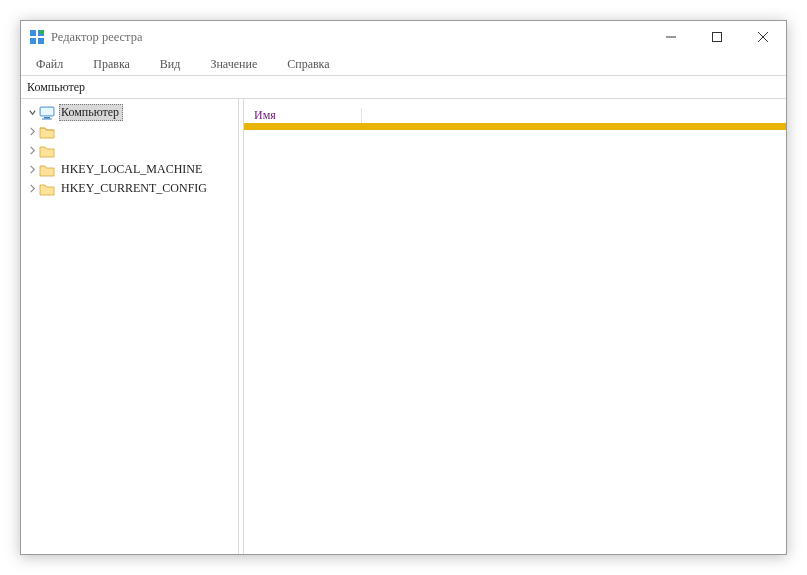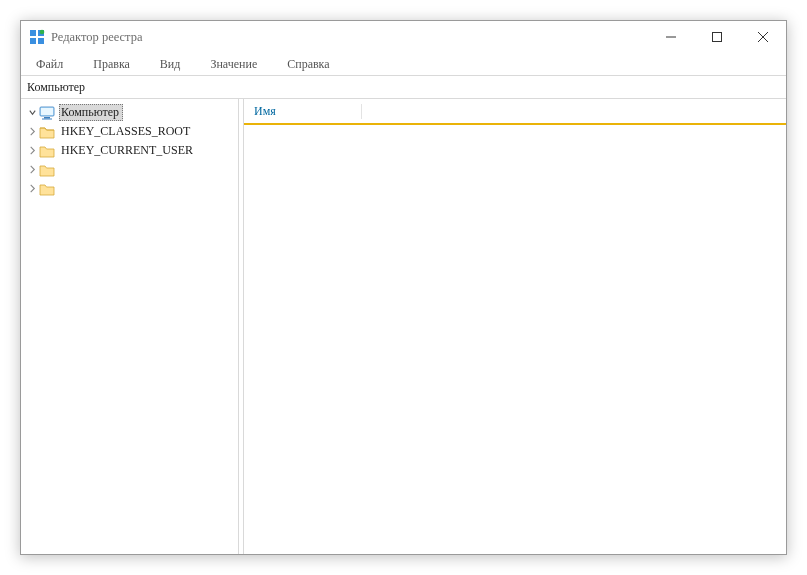--- a/index.html
+++ b/index.html
@@ -94,23 +94,23 @@
     cursor: ew-resize;
   }
   .list-pane {
     flex: 1 1 auto;
     display: flex;
     flex-direction: column;
   }
   .list-header {
     height: 24px;
     display: flex;
-    align-items: center;
-    border-bottom: 2px solid #eab308;
-    color: #0369a1;
+    align-items: flex-end;
+    border-bottom: 7px solid #eab308;
+    color: #701a75;
   }
   .list-header .col {
     display: flex;
     align-items: center;
     padding: 0 10px;
     border-right: 1px solid #e3e3e3;
     box-sizing: border-box;
   }
   .col-name { width: 118px; }
   .col-type { width: 108px; }
@@ -236,64 +236,64 @@
                     <svg width="9" height="9" viewBox="0 0 10 10">
                           <polyline points="3,1 7,5 3,9" fill="none" stroke="#888" stroke-width="1.2"></polyline>
                         </svg>
                   </span>
                   <span class="node-icon">
                     <svg viewBox="0 0 16 16">
                           <path d="M1 4 h5 l1.5 2 H15 v8 H1 z" fill="#ffe29a" stroke="#d6a93a" stroke-width="0.8"></path>
                           <path d="M1 4 h5 l1.5 2 H15" fill="none" stroke="#d6a93a" stroke-width="0.8"></path>
                         </svg>
                   </span>
-                  <span class="node-label">HKEY_CLASSES_ROOT</span>
                 </div>
               </li>
               <li>
                 <div class="node">
                   <span class="twisty">
                     <svg width="9" height="9" viewBox="0 0 10 10">
                           <polyline points="3,1 7,5 3,9" fill="none" stroke="#888" stroke-width="1.2"></polyline>
                         </svg>
                   </span>
                   <span class="node-icon">
                     <svg viewBox="0 0 16 16">
                           <path d="M1 4 h5 l1.5 2 H15 v8 H1 z" fill="#ffe29a" stroke="#d6a93a" stroke-width="0.8"></path>
                         </svg>
                   </span>
-                  <span class="node-label">HKEY_CURRENT_USER</span>
                 </div>
               </li>
               <li>
                 <div class="node">
                   <span class="twisty">
                     <svg width="9" height="9" viewBox="0 0 10 10">
                           <polyline points="3,1 7,5 3,9" fill="none" stroke="#888" stroke-width="1.2"></polyline>
                         </svg>
                   </span>
                   <span class="node-icon">
                     <svg viewBox="0 0 16 16">
                           <path d="M1 4 h5 l1.5 2 H15 v8 H1 z" fill="#ffe29a" stroke="#d6a93a" stroke-width="0.8"></path>
                         </svg>
                   </span>
+                  <span class="node-label">HKEY_LOCAL_MACHINE</span>
                 </div>
               </li>
               <li>
                 <div class="node">
                   <span class="twisty">
                     <svg width="9" height="9" viewBox="0 0 10 10">
                           <polyline points="3,1 7,5 3,9" fill="none" stroke="#888" stroke-width="1.2"></polyline>
                         </svg>
                   </span>
                   <span class="node-icon">
                     <svg viewBox="0 0 16 16">
                           <path d="M1 4 h5 l1.5 2 H15 v8 H1 z" fill="#ffe29a" stroke="#d6a93a" stroke-width="0.8"></path>
                         </svg>
                   </span>
+                  <span class="node-label">HKEY_CURRENT_CONFIG</span>
                 </div>
               </li>
             </ul>
           </li>
         </ul>
       </div>
     </div>
 
     <div class="splitter"></div>
 

